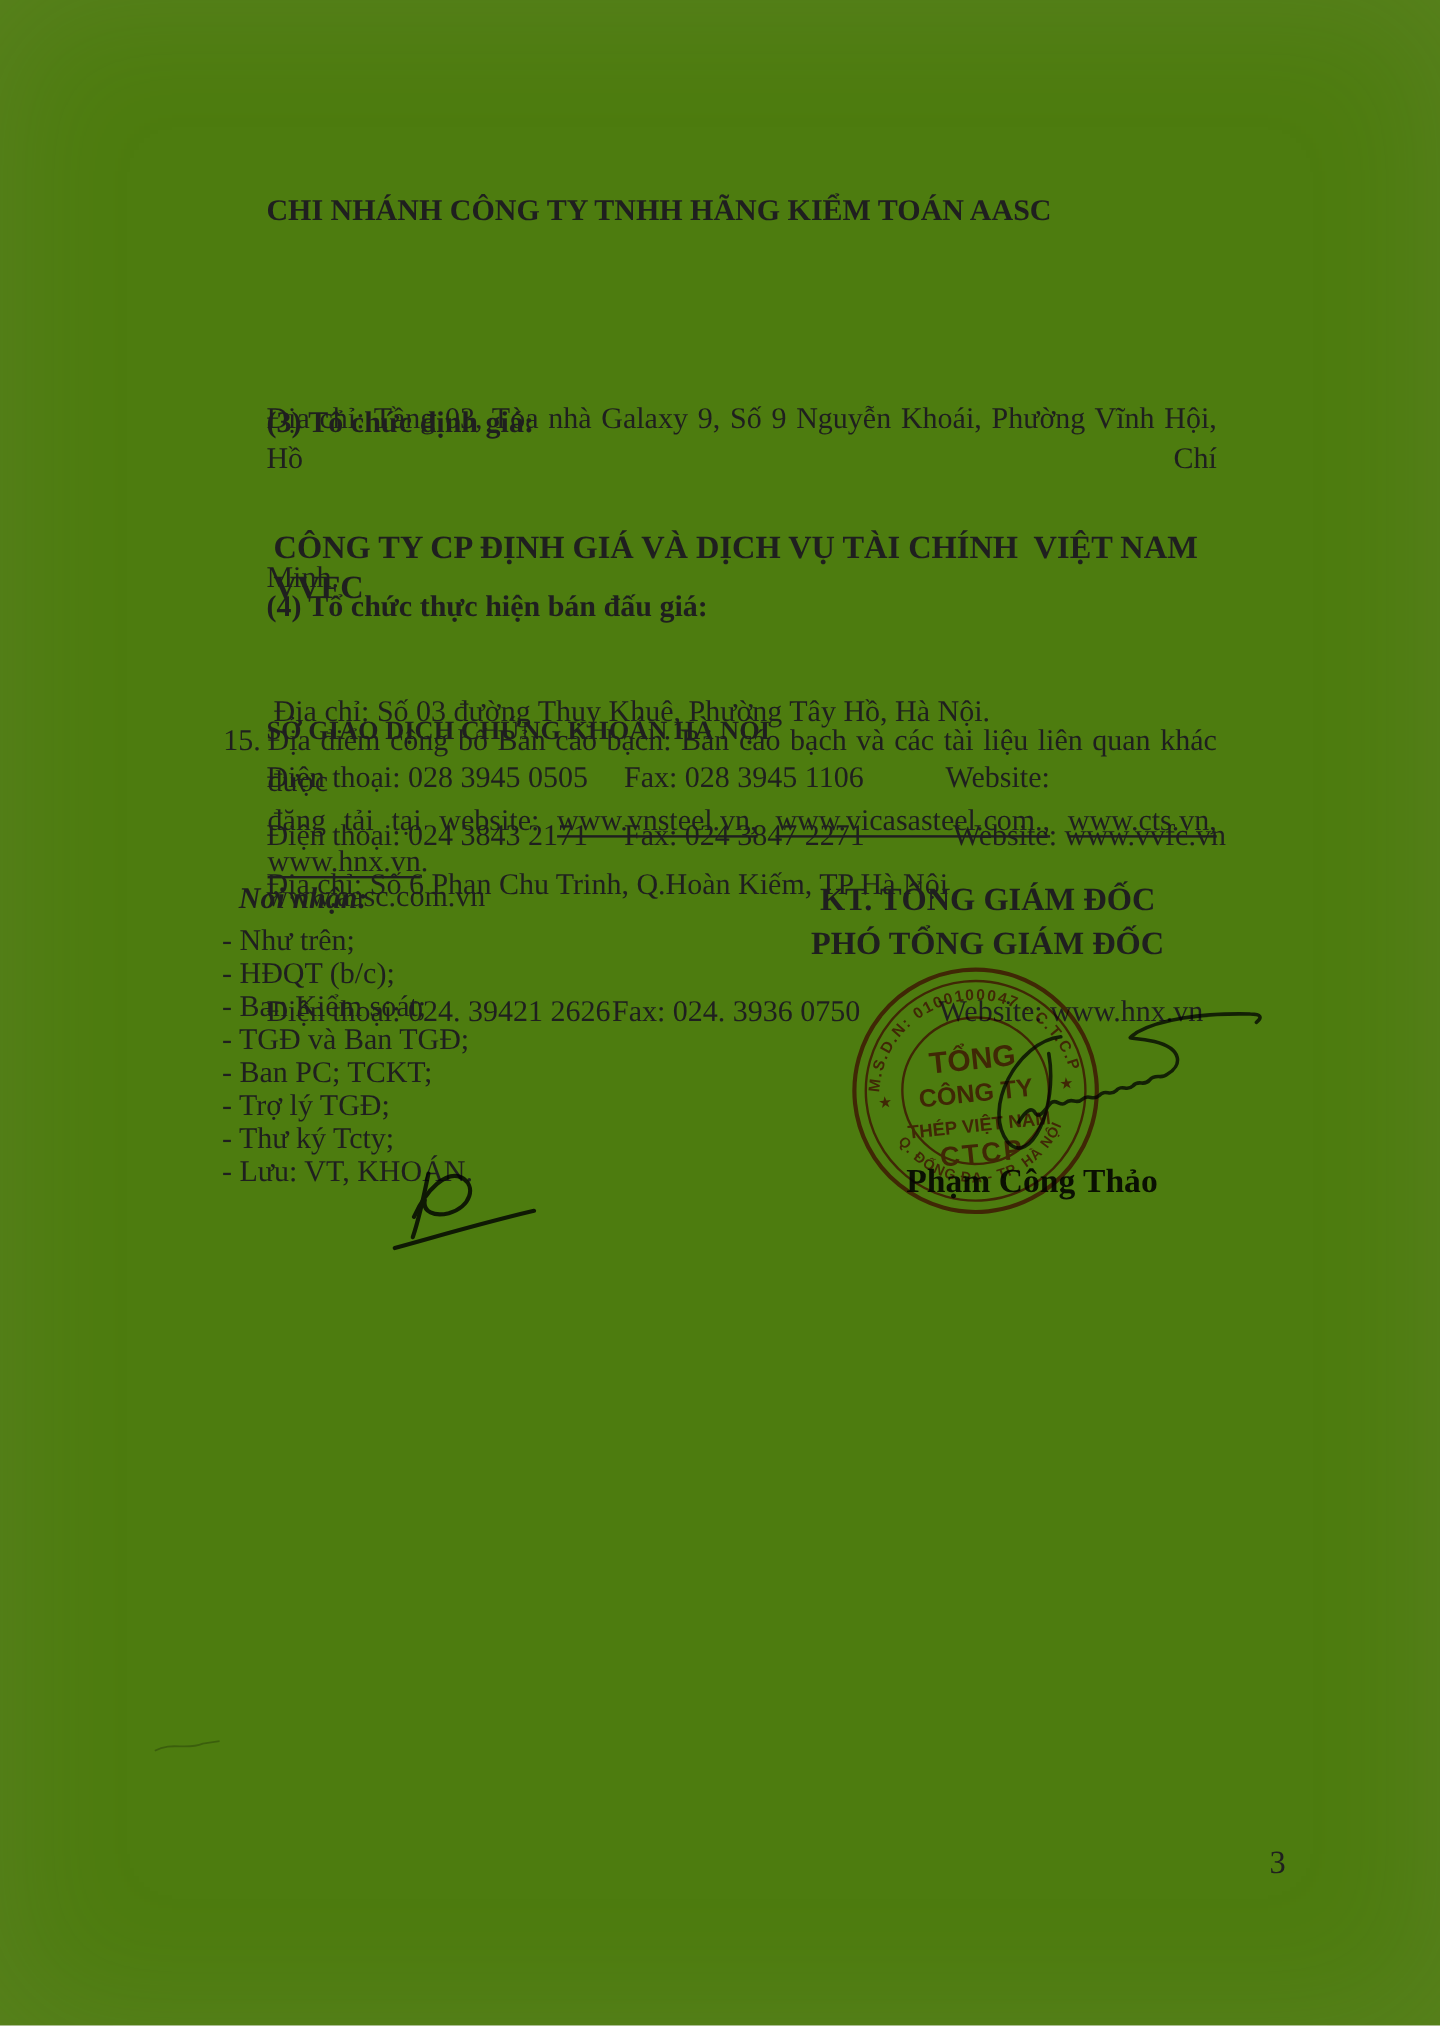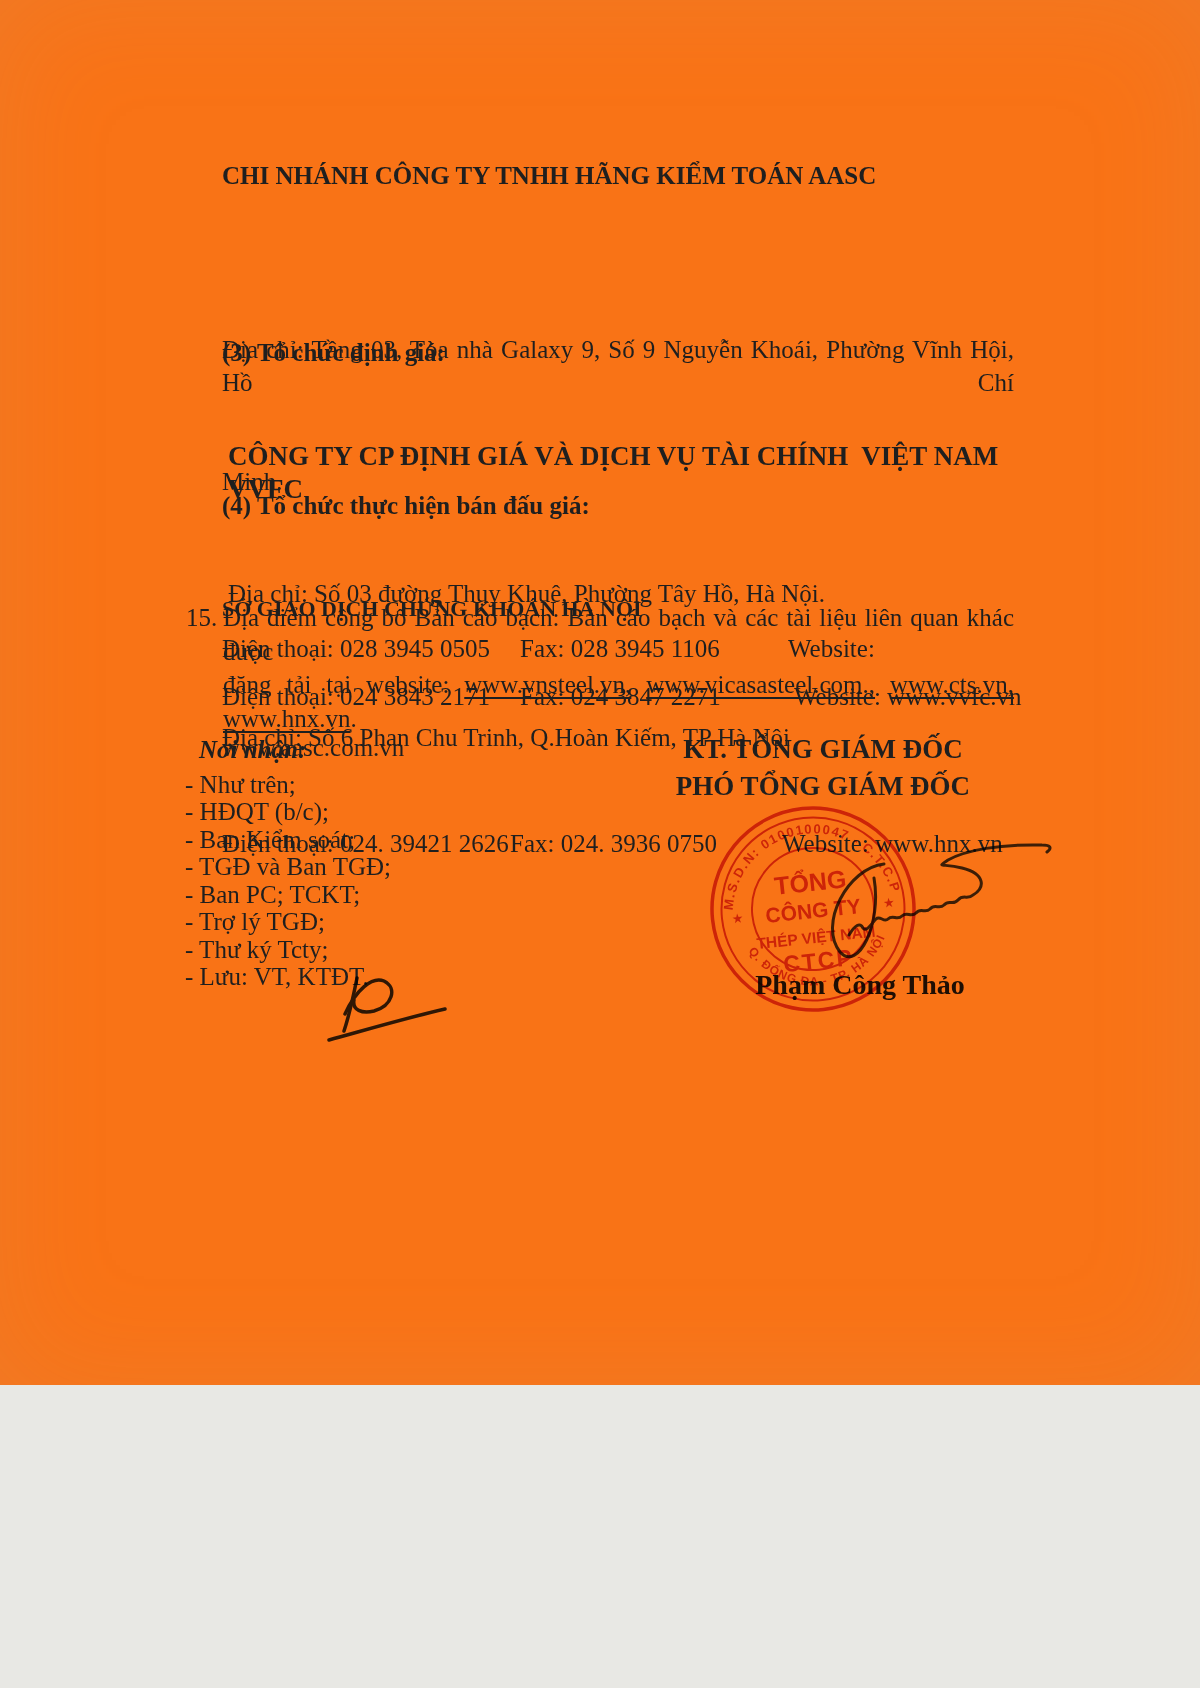--- a/index.html
+++ b/index.html
@@ -1,19 +1,19 @@
 <!DOCTYPE html>
 <html><head>
 <meta charset="utf-8">
 <style>
   html,body { margin:0; padding:0; }
   body { background:#e8e8e4; }
   .page {
-    position:relative; width:1200px; height:1385px;
-    background:#f97316;
+    position:relative; width:1200px; height:1688px;
+    background:#4d7c0f;
     font-family:"Liberation Serif","DejaVu Serif",serif;
     color:#1f1f1f; overflow:hidden;
     box-shadow: inset 0 0 120px rgba(180,175,160,0.12);
   }
   .sec { position:absolute; left:222px; width:792px; font-size:25px; line-height:33px; white-space:pre-wrap; }
   .b { font-weight:bold; }
   .line { display:block; }
   .force-j { text-align:justify; text-align-last:justify; }
   .contact { position:relative; height:33px; }
   .contact > span { position:absolute; top:0; white-space:nowrap; }
@@ -99,21 +99,21 @@
 
   <section class="recipients">
     <div class="rec-head">Nơi nhận:</div>
     <div>- Như trên;</div>
     <div>- HĐQT (b/c);</div>
     <div>- Ban Kiểm soát;</div>
     <div>- TGĐ và Ban TGĐ;</div>
     <div>- Ban PC; TCKT;</div>
     <div>- Trợ lý TGĐ;</div>
     <div>- Thư ký Tcty;</div>
-    <div>- Lưu: VT, KTĐT.</div>
+    <div>- Lưu: VT, KHOÁN.</div>
   </section>
 
   <div class="sig-titles">
     <div>KT. TỔNG GIÁM ĐỐC</div>
     <div>PHÓ TỔNG GIÁM ĐỐC</div>
   </div>
 
   <svg class="stamp-svg" viewBox="0 0 216 216">
     <defs>
       <path id="arcTop" d="M 28 126 A 81 81 0 1 1 188 126" fill="none"></path>

